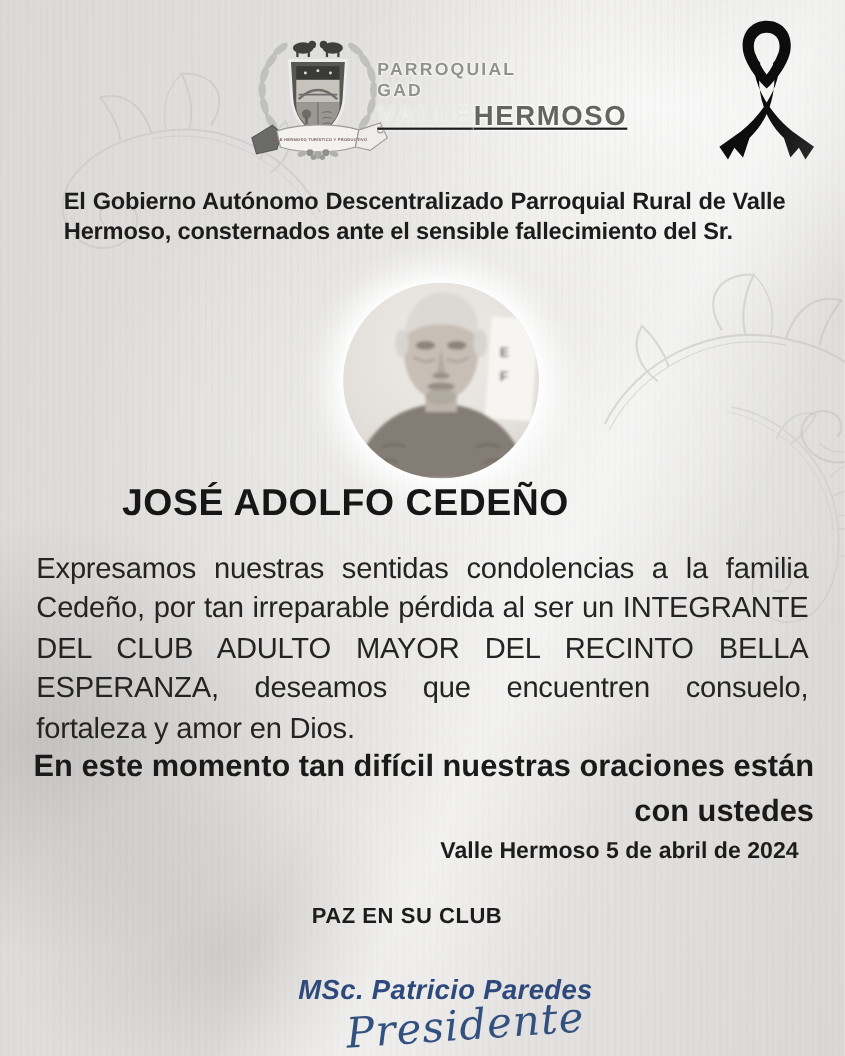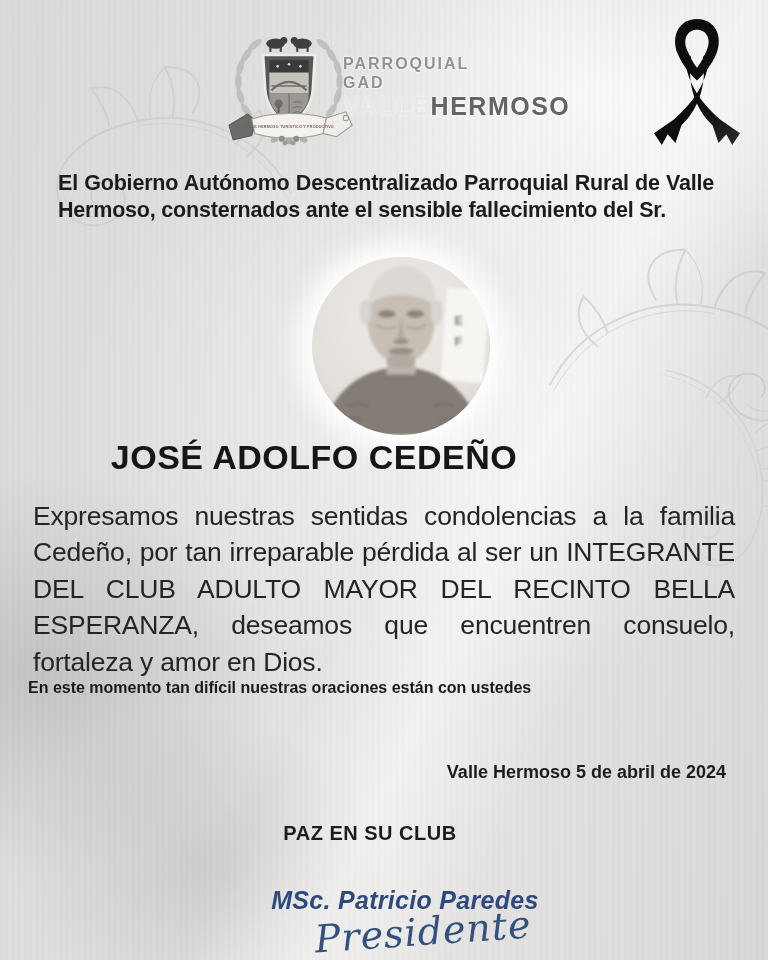--- a/index.html
+++ b/index.html
@@ -18,38 +18,38 @@
     background:
       linear-gradient(115deg, rgba(255,255,255,0) 52%, rgba(255,255,255,.45) 62%, rgba(255,255,255,0) 74%),
       repeating-linear-gradient(90deg, rgba(0,0,0,.016) 0 2px, rgba(255,255,255,0) 2px 6px);
   }
   .orn{position:absolute;pointer-events:none;}
   
   .crest{position:absolute;left:220px;top:26px;width:138px;height:120px;}
   .logo-text{position:absolute;left:343px;top:56px;line-height:1;}
   .logo-small{font-weight:bold;font-size:16px;letter-spacing:2px;color:#919190;
     text-shadow:0 0 3px #fff,0 0 2px #fff;margin:0 0 3px 0;}
-  .logo-big{font-weight:bold;font-size:25px;letter-spacing:1.5px;margin-top:2px;}
+  .logo-big{font-weight:bold;font-size:25px;letter-spacing:1.5px;margin-top:2px;text-decoration:underline;}
   .logo-big .light{color:#e9e9e7;text-shadow:0 0 3px rgba(255,255,255,.95),0 0 1px #cfcfcd;}
   .logo-big .dark{color:#646463;text-shadow:0 0 3px #fff,0 0 2px #fff;}
   .ribbon{position:absolute;left:646px;top:16px;width:102px;height:132px;}
   
   .intro{position:absolute;left:58px;top:148px;width:656px;
     font-size:21.5px;font-weight:bold;line-height:1.28;letter-spacing:-.2px;text-align:justify;}
   .photo{position:absolute;left:312px;top:257px;width:178px;height:178px;border-radius:50%;
     overflow:hidden;box-shadow:0 0 26px 16px rgba(255,255,255,.9),0 0 6px 2px rgba(255,255,255,.8);}
   .photo svg{display:block;width:100%;height:100%;}
   .name{position:absolute;left:0;top:438px;width:628px;text-align:center;
     font-size:34px;font-weight:bold;letter-spacing:.5px;color:#161616;}
   .condolence{position:absolute;left:33px;top:471px;width:702px;
     font-size:26.5px;line-height:1.38;letter-spacing:-.2px;color:#242424;text-align:justify;}
-  .support{position:absolute;left:28px;top:676px;width:712px;text-align:left;
-    font-size:16px;font-weight:bold;line-height:1.45;color:#1a1a1a;}
+  .support{position:absolute;left:28px;top:676px;width:712px;text-align:right;
+    font-size:28px;font-weight:bold;line-height:1.45;color:#1a1a1a;}
   .dateline{position:absolute;left:0;top:762px;width:726px;text-align:right;
-    font-size:18px;font-weight:bold;}
+    font-size:21px;font-weight:bold;}
   .farewell{position:absolute;left:0;top:822px;width:740px;text-align:center;
     font-size:20px;font-weight:bold;letter-spacing:.5px;}
   .sig-name{position:absolute;left:0;top:886px;width:768px;text-align:center;
     font-size:25px;font-weight:bold;font-style:italic;letter-spacing:.3px;color:#2e4a7c;padding-left:21px;}
   .sig-title{position:absolute;left:50%;top:910px;transform:translateX(-32%) rotate(-4deg);
     font-family:"DejaVu Serif",serif;font-style:italic;font-size:38px;color:#33517f;letter-spacing:1px;}
 </style>
 </head>
 <body>
 

